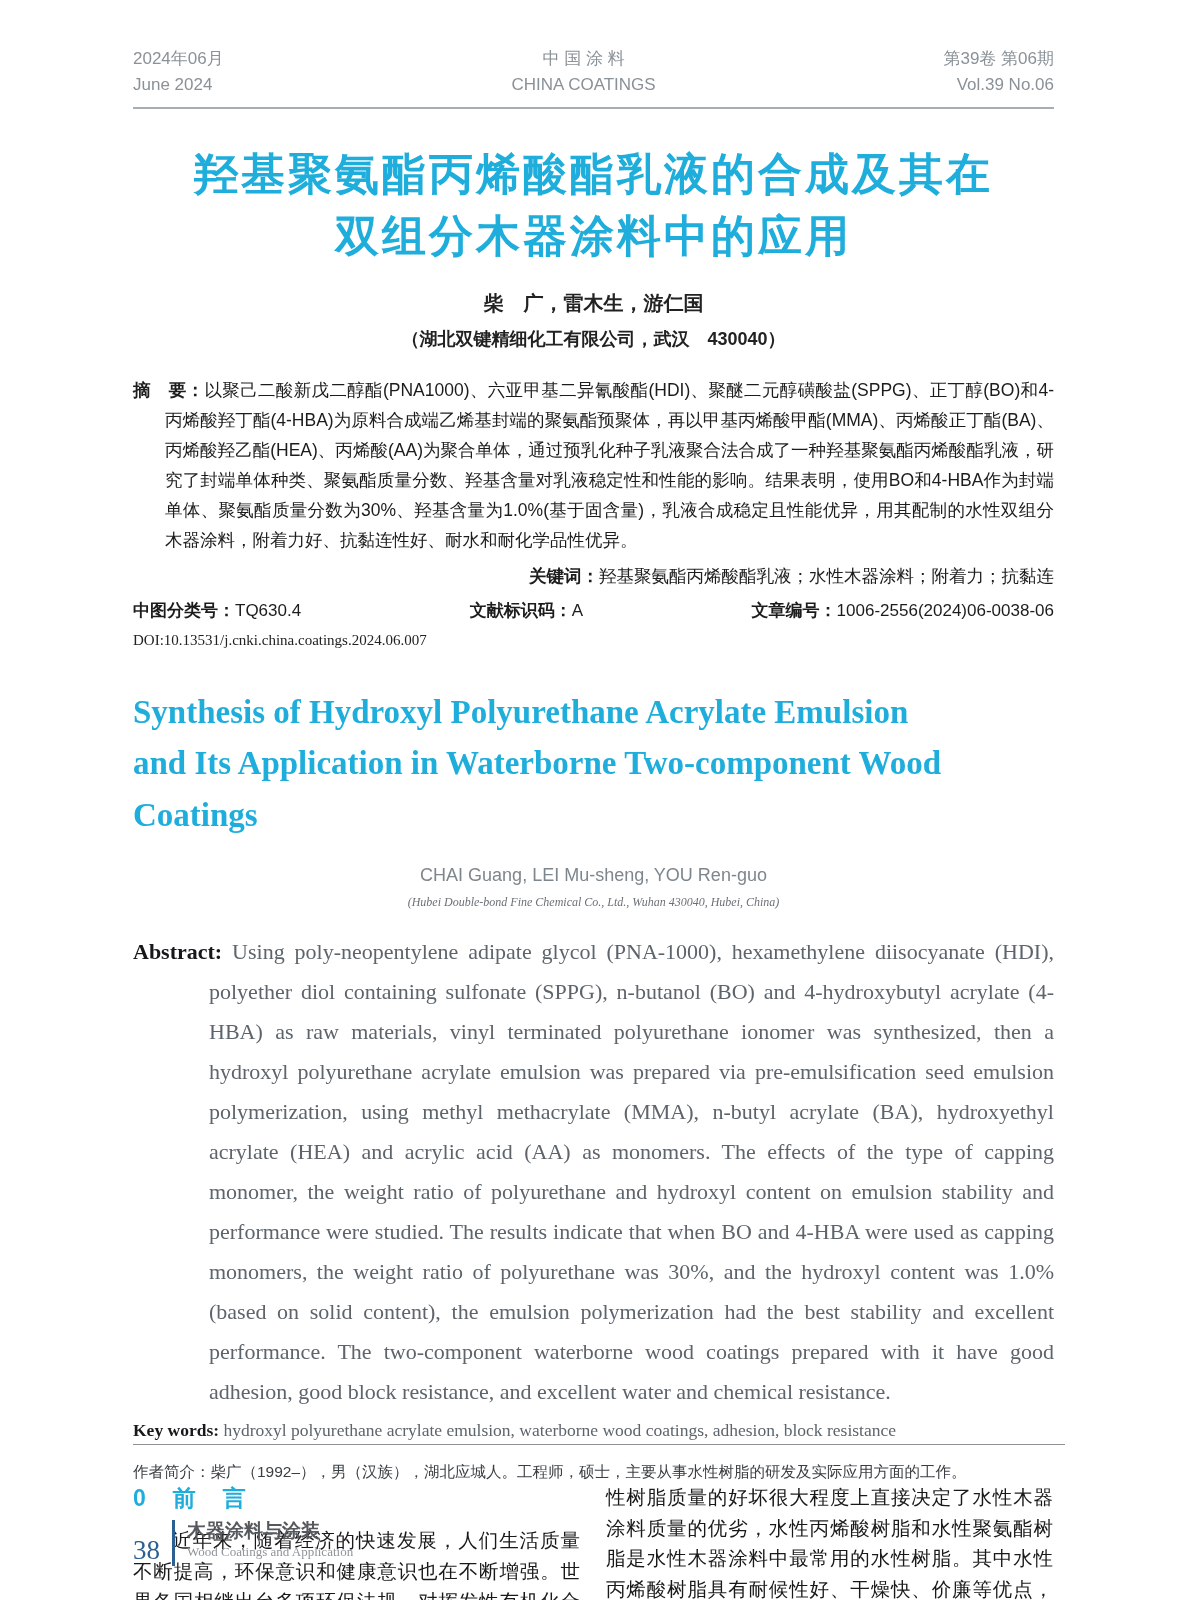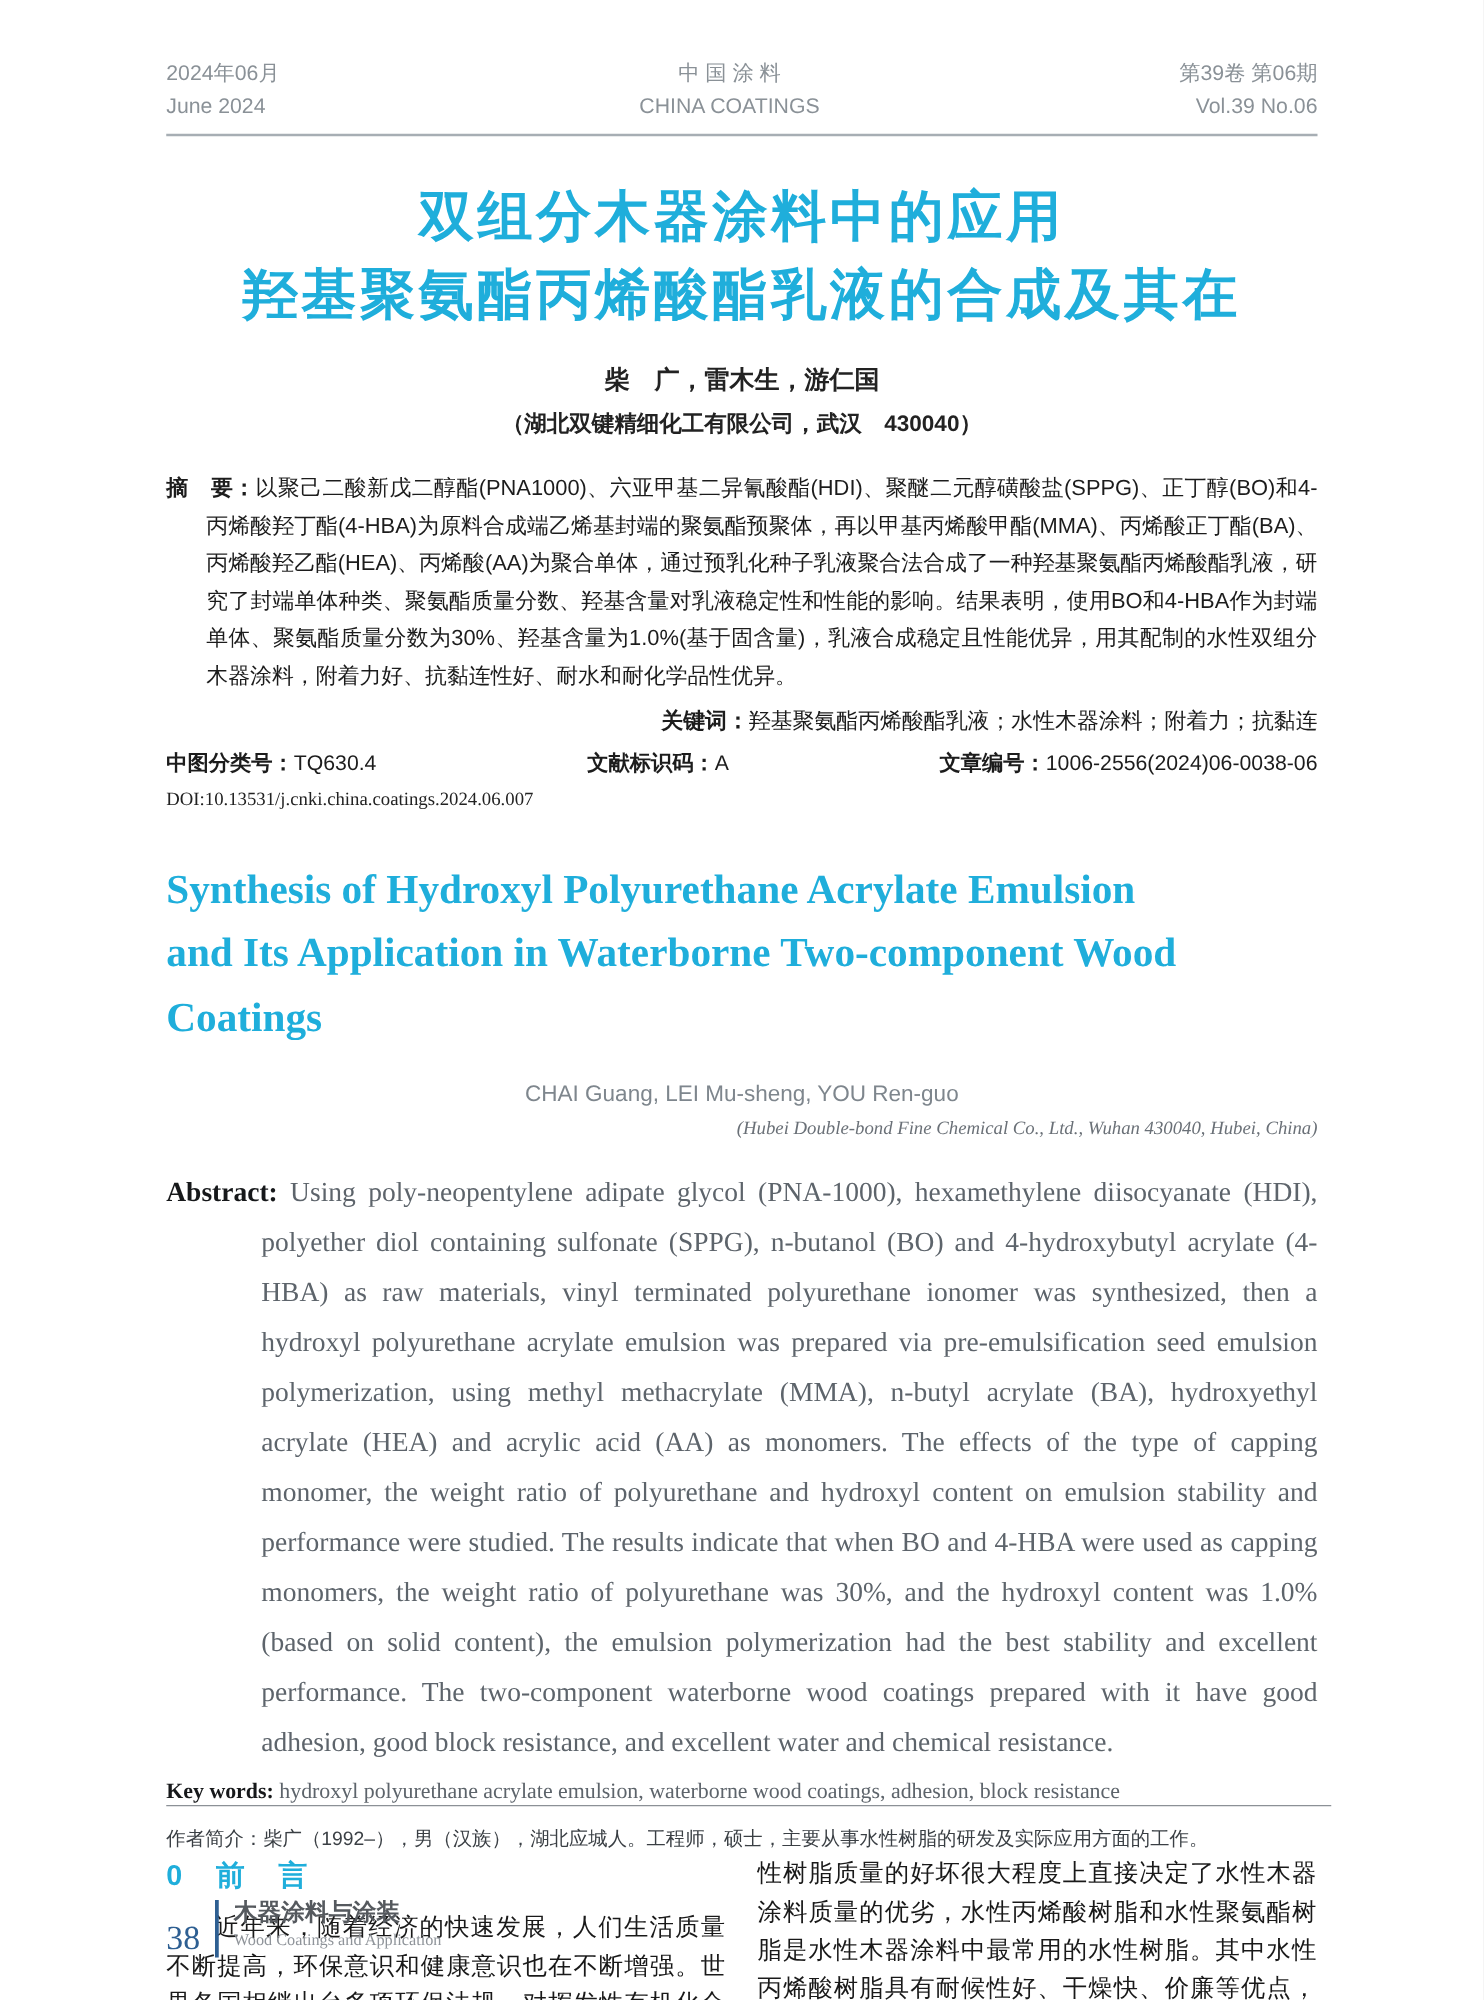--- a/index.html
+++ b/index.html
@@ -81,23 +81,23 @@
     font-family:"Liberation Serif", serif;
     font-weight:bold; font-size:33px; line-height:1.55;
     color:#1FAEDB;
   }
   .authors-en {
     margin-top:24px; text-align:center;
     font-family:"Liberation Sans", sans-serif;
     font-size:18px; color:#7e868d;
   }
   .affil-en {
-    margin-top:9px; text-align:right;
-    font-family:"Liberation Serif", serif;
-    font-style:italic; font-size:15px; color:#6a7077;
+    margin-top:9px; text-align:center;
+    font-family:"Liberation Serif", serif;
+    font-style:italic; font-size:12px; color:#6a7077;
   }
   .abs-en {
     margin-top:22px;
     font-family:"Liberation Serif", serif;
     font-size:22px; line-height:1.82;
     text-align:justify; color:#5d646b;
     padding-left:76px; text-indent:-76px;
   }
   .abs-en .lab { font-weight:bold; color:#16181a; }
   .kw-en {
@@ -172,22 +172,22 @@
         <div>中 国 涂 料</div>
         <div>CHINA COATINGS</div>
       </div>
       <div class="r">
         <div>第39卷 第06期</div>
         <div>Vol.39  No.06</div>
       </div>
     </div>
 
     <div class="title-cn">
+      <div>羟基聚氨酯丙烯酸酯乳液的合成及其在</div>
       <div>双组分木器涂料中的应用</div>
-      <div>羟基聚氨酯丙烯酸酯乳液的合成及其在</div>
     </div>
 
     <div class="authors-cn">柴　广，雷木生，游仁国</div>
     <div class="affil-cn">（湖北双键精细化工有限公司，武汉　430040）</div>
 
     <div class="abs-cn"><span class="lab">摘　要：</span><span>以聚己二酸新戊二醇酯(PNA1000)、六亚甲基二异氰酸酯(HDI)、聚醚二元醇磺酸盐(SPPG)、正丁醇(BO)和4-丙烯酸羟丁酯(4-HBA)为原料合成端乙烯基封端的聚氨酯预聚体，再以甲基丙烯酸甲酯(MMA)、丙烯酸正丁酯(BA)、丙烯酸羟乙酯(HEA)、丙烯酸(AA)为聚合单体，通过预乳化种子乳液聚合法合成了一种羟基聚氨酯丙烯酸酯乳液，研究了封端单体种类、聚氨酯质量分数、羟基含量对乳液稳定性和性能的影响。结果表明，使用BO和4-HBA作为封端单体、聚氨酯质量分数为30%、羟基含量为1.0%(基于固含量)，乳液合成稳定且性能优异，用其配制的水性双组分木器涂料，附着力好、抗黏连性好、耐水和耐化学品性优异。</span></div>
 
     <div class="kw-cn"><span class="lab">关键词：</span><span>羟基聚氨酯丙烯酸酯乳液；水性木器涂料；附着力；抗黏连</span></div>
 
     <div class="meta-row">

